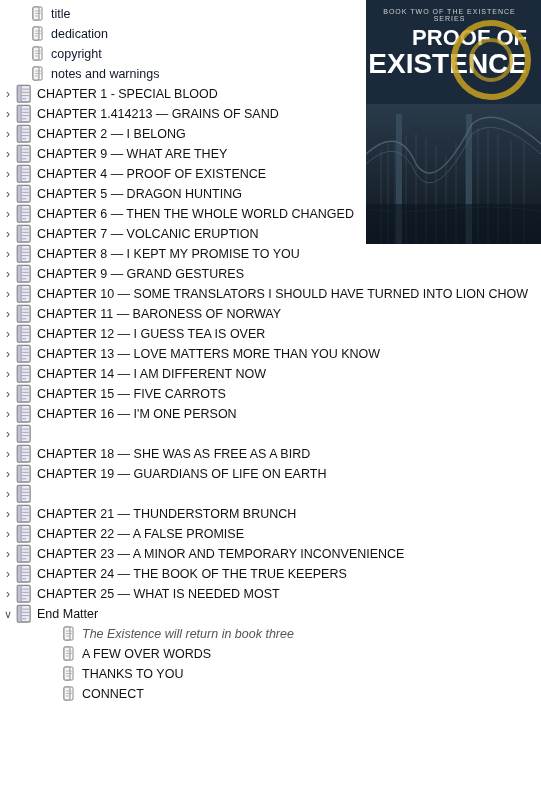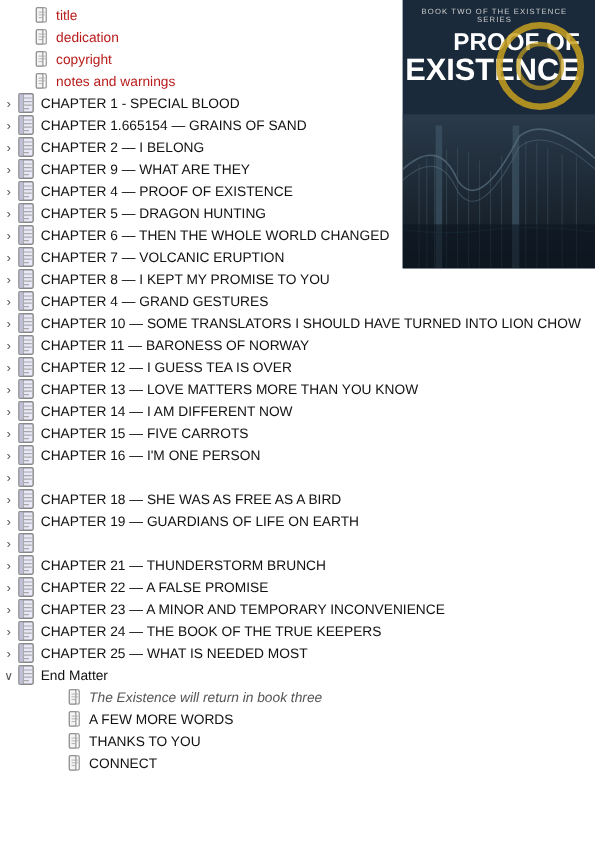--- a/index.html
+++ b/index.html
@@ -167,29 +167,30 @@
       justify-content: center;
     }
 
     .item-text {
       font-size: 12.5px;
       color: #111;
       white-space: nowrap;
     }
 
     .item-text.front-matter {
-      color: #b91c1c;
+      color: #0f172a;
     }
 
     .indent-1 {
       padding-left: 16px;
     }
 
     .indent-2 {
-      padding-left: 46px;
+      padding-left: 23px;
+      margin-left: 24px;
     }
   </style>
 </head>
 <body>
 
 <div class="toc-container">
 
   <div class="header-row">
 
     <div class="toc-list" style="padding-top:4px;">
@@ -268,21 +269,21 @@
     <div class="icon-book">
               <svg viewBox="0 0 14 16" xmlns="http://www.w3.org/2000/svg">
     <rect x="1" y="1" width="10" height="13" rx="1" fill="#e8e8f8" stroke="#888" stroke-width="1"></rect>
     <rect x="1" y="1" width="3" height="13" fill="#c0c0d8" stroke="#888" stroke-width="0.5"></rect>
     <line x1="4.5" y1="4" x2="10" y2="4" stroke="#aaa" stroke-width="0.8"></line>
     <line x1="4.5" y1="6.5" x2="10" y2="6.5" stroke="#aaa" stroke-width="0.8"></line>
     <line x1="4.5" y1="9" x2="10" y2="9" stroke="#aaa" stroke-width="0.8"></line>
     <line x1="4.5" y1="11.5" x2="8" y2="11.5" stroke="#aaa" stroke-width="0.8"></line>
   </svg>
             </div>
-    <span class="item-text">CHAPTER 1.665154 —  GRAINS OF SAND</span>
+    <span class="item-text">CHAPTER 1.414213 —  GRAINS OF SAND</span>
   </div>
           <div class="toc-item" style="padding-left: 0px;">
     <div class="arrow" style="font-size:12px;color:#555;width:16px;text-align:center;">›</div>
     <div class="icon-book">
               <svg viewBox="0 0 14 16" xmlns="http://www.w3.org/2000/svg">
     <rect x="1" y="1" width="10" height="13" rx="1" fill="#e8e8f8" stroke="#888" stroke-width="1"></rect>
     <rect x="1" y="1" width="3" height="13" fill="#c0c0d8" stroke="#888" stroke-width="0.5"></rect>
     <line x1="4.5" y1="4" x2="10" y2="4" stroke="#aaa" stroke-width="0.8"></line>
     <line x1="4.5" y1="6.5" x2="10" y2="6.5" stroke="#aaa" stroke-width="0.8"></line>
     <line x1="4.5" y1="9" x2="10" y2="9" stroke="#aaa" stroke-width="0.8"></line>
@@ -424,21 +425,21 @@
     <div class="icon-book">
           <svg viewBox="0 0 14 16" xmlns="http://www.w3.org/2000/svg">
     <rect x="1" y="1" width="10" height="13" rx="1" fill="#e8e8f8" stroke="#888" stroke-width="1"></rect>
     <rect x="1" y="1" width="3" height="13" fill="#c0c0d8" stroke="#888" stroke-width="0.5"></rect>
     <line x1="4.5" y1="4" x2="10" y2="4" stroke="#aaa" stroke-width="0.8"></line>
     <line x1="4.5" y1="6.5" x2="10" y2="6.5" stroke="#aaa" stroke-width="0.8"></line>
     <line x1="4.5" y1="9" x2="10" y2="9" stroke="#aaa" stroke-width="0.8"></line>
     <line x1="4.5" y1="11.5" x2="8" y2="11.5" stroke="#aaa" stroke-width="0.8"></line>
   </svg>
         </div>
-    <span class="item-text">CHAPTER 4 — GRAND GESTURES</span>
+    <span class="item-text">CHAPTER 9 — GRAND GESTURES</span>
   </div>
       <div class="toc-item" style="padding-left: 0px;">
     <div class="arrow" style="font-size:12px;color:#555;width:16px;text-align:center;">›</div>
     <div class="icon-book">
           <svg viewBox="0 0 14 16" xmlns="http://www.w3.org/2000/svg">
     <rect x="1" y="1" width="10" height="13" rx="1" fill="#e8e8f8" stroke="#888" stroke-width="1"></rect>
     <rect x="1" y="1" width="3" height="13" fill="#c0c0d8" stroke="#888" stroke-width="0.5"></rect>
     <line x1="4.5" y1="4" x2="10" y2="4" stroke="#aaa" stroke-width="0.8"></line>
     <line x1="4.5" y1="6.5" x2="10" y2="6.5" stroke="#aaa" stroke-width="0.8"></line>
     <line x1="4.5" y1="9" x2="10" y2="9" stroke="#aaa" stroke-width="0.8"></line>
@@ -689,21 +690,21 @@
     <div class="arrow"></div>
     <div class="icon-doc">
           <svg viewBox="0 0 14 16" xmlns="http://www.w3.org/2000/svg">
     <rect x="1" y="1" width="9" height="13" rx="1" fill="none" stroke="#888" stroke-width="1"></rect>
     <rect x="1" y="1" width="6" height="13" rx="1" fill="#f5f5f5" stroke="#888" stroke-width="1"></rect>
     <line x1="3" y1="5" x2="9" y2="5" stroke="#aaa" stroke-width="0.8"></line>
     <line x1="3" y1="7.5" x2="9" y2="7.5" stroke="#aaa" stroke-width="0.8"></line>
     <line x1="3" y1="10" x2="7" y2="10" stroke="#aaa" stroke-width="0.8"></line>
   </svg>
         </div>
-    <span class="item-text" style="">A FEW MORE WORDS</span>
+    <span class="item-text" style="">A FEW OVER WORDS</span>
   </div>
       <div class="toc-item indent-2">
     <div class="arrow"></div>
     <div class="icon-doc">
           <svg viewBox="0 0 14 16" xmlns="http://www.w3.org/2000/svg">
     <rect x="1" y="1" width="9" height="13" rx="1" fill="none" stroke="#888" stroke-width="1"></rect>
     <rect x="1" y="1" width="6" height="13" rx="1" fill="#f5f5f5" stroke="#888" stroke-width="1"></rect>
     <line x1="3" y1="5" x2="9" y2="5" stroke="#aaa" stroke-width="0.8"></line>
     <line x1="3" y1="7.5" x2="9" y2="7.5" stroke="#aaa" stroke-width="0.8"></line>
     <line x1="3" y1="10" x2="7" y2="10" stroke="#aaa" stroke-width="0.8"></line>

